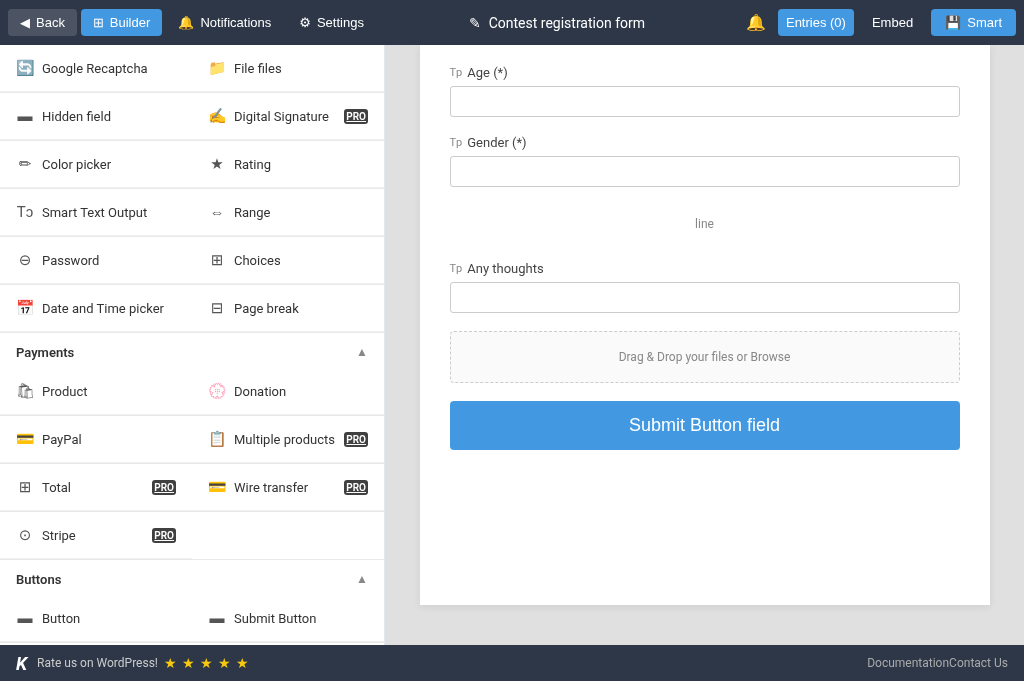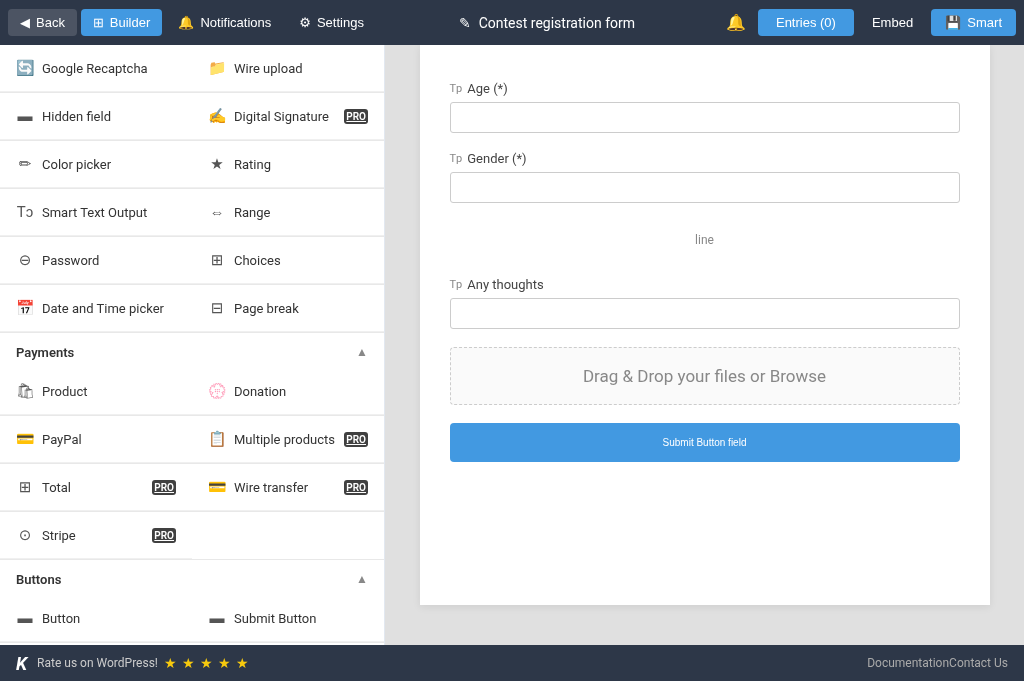--- a/index.html
+++ b/index.html
@@ -10,21 +10,21 @@
       display: flex; align-items: center; background: #2d3748; height: 45px; padding: 0 8px; gap: 4px; flex-shrink: 0;
     }
     .nav-btn {
       display: flex; align-items: center; gap: 6px; padding: 6px 12px; border-radius: 4px; cursor: pointer; color: #fff; font-size: 13px; border: none; background: transparent;
     }
     .nav-btn.active { background: #4299e1; }
     .nav-btn-back { background: rgba(255,255,255,0.15); }
     .nav-spacer { flex: 1; }
     .nav-title { color: #fff; font-size: 14px; display: flex; align-items: center; gap: 8px; }
     .nav-right { display: flex; align-items: center; gap: 4px; }
-    .nav-entries { background: #4299e1; color: #fff; padding: 6px 18px; border-radius: 4px; font-size: 13px; cursor: pointer; border: none; }
+    .nav-entries { background: #4299e1; color: #fff; padding: 6px 8px; border-radius: 4px; font-size: 13px; cursor: pointer; border: none; }
     .nav-embed { color: #fff; padding: 6px 14px; border-radius: 4px; font-size: 13px; cursor: pointer; border: none; background: transparent; }
     .nav-save { background: #4299e1; color: #fff; padding: 6px 14px; border-radius: 4px; font-size: 13px; cursor: pointer; border: none; display: flex; align-items: center; gap: 6px; }
     .nav-bell { color: #fff; padding: 6px 8px; background: transparent; border: none; cursor: pointer; font-size: 16px; }
 
     
     .main-layout { display: flex; flex: 1; overflow: hidden; }
 
     
     .sidebar {
       width: 385px; background: #fff; border-right: 1px solid #e2e8f0; overflow-y: auto; flex-shrink: 0;
@@ -44,35 +44,35 @@
     }
     .section-header .chevron { color: #888; font-size: 12px; }
 
     
     .form-area {
       flex: 1; overflow-y: auto; background: #e0e0e0; padding: 0; display: flex; flex-direction: column; align-items: center;
     }
     .form-container {
       background: #fff; width: 570px; min-height: 560px; margin: 0 auto; padding: 20px 30px 30px; box-shadow: 0 2px 8px rgba(0,0,0,0.08);
     }
-    .form-field { margin-bottom: 18px; margin-top: 16px; }
+    .form-field { margin-bottom: 18px; }
     .form-label { font-size: 13px; color: #444; margin-bottom: 6px; display: flex; align-items: center; gap: 5px; }
     .form-label .label-icon { color: #888; font-size: 11px; }
     .form-input {
       width: 100%; border: 1px solid #ccc; border-radius: 3px; padding: 7px 10px; font-size: 13px; color: #333; outline: none;
     }
     .form-divider {
       display: flex; align-items: center; gap: 12px; margin: 18px 0; color: #888; font-size: 12px; flex-direction: column;
     }
     .form-divider-line { flex: 1; height: 1px; background: #ccc; }
     .file-drop {
-      border: 1px dashed #ccc; border-radius: 4px; padding: 18px; text-align: center; color: #888; font-size: 17px; margin-bottom: 18px; background: #fafafa;
+      border: 1px dashed #ccc; border-radius: 4px; padding: 18px; text-align: center; color: #888; font-size: 12px; margin-bottom: 18px; background: #fafafa;
     }
     .submit-btn {
-      width: 100%; background: #4299e1; color: #fff; border: none; border-radius: 4px; padding: 14px; font-size: 10px; cursor: pointer; font-weight: 500;
+      width: 100%; background: #4299e1; color: #fff; border: none; border-radius: 4px; padding: 14px; font-size: 18px; cursor: pointer; font-weight: 500;
     }
 
     
     .footer {
       background: #2d3748; color: #ccc; font-size: 12px; display: flex; align-items: center; justify-content: space-between; padding: 0 16px; height: 36px; flex-shrink: 0;
     }
     .footer-left { display: flex; align-items: center; gap: 10px; }
     .footer-logo { color: #fff; font-weight: 700; font-size: 18px; font-style: italic; }
     .footer-rate { display: flex; align-items: center; gap: 6px; }
     .stars { color: #f6c90e; font-size: 14px; letter-spacing: 1px; }
@@ -128,21 +128,21 @@
 
   <div class="sidebar">
 
     <div class="sidebar-grid">
       <div class="sidebar-item">
         <span class="icon">🔄</span>
         <span>Google Recaptcha</span>
       </div>
       <div class="sidebar-item">
         <span class="icon">📁</span>
-        <span>Wire upload</span>
+        <span>File files</span>
       </div>
     </div>
 
     <div class="sidebar-grid">
       <div class="sidebar-item">
         <span class="icon">▬</span>
         <span>Hidden field</span>
       </div>
       <div class="sidebar-item">
         <span class="icon">✍</span>

